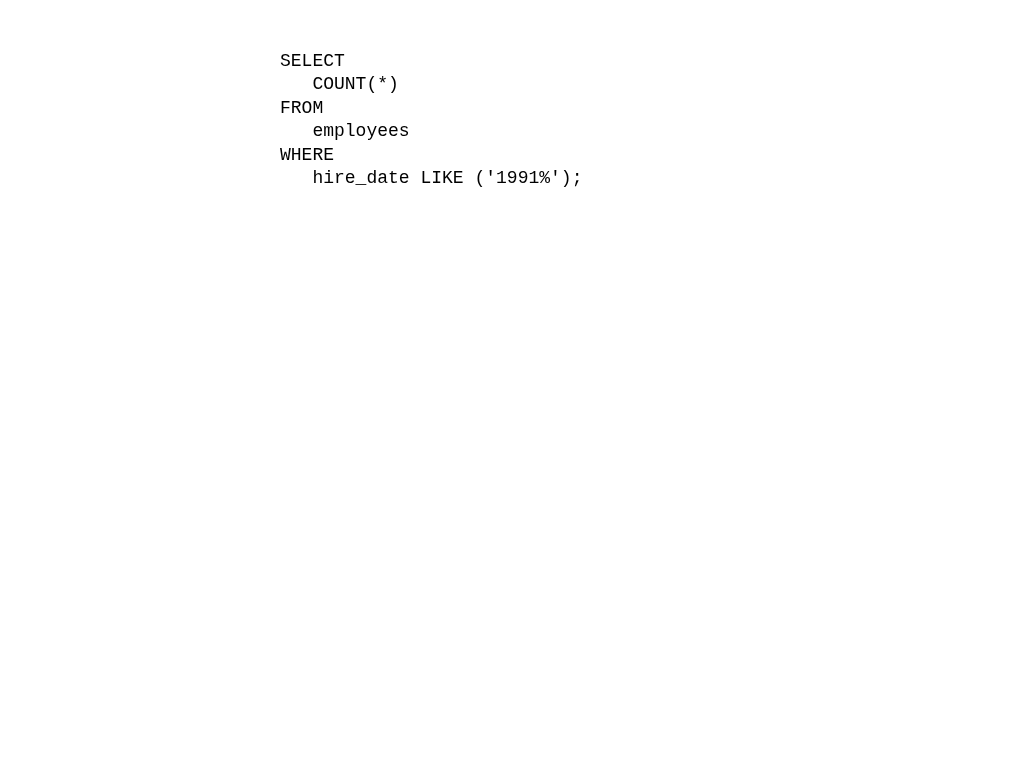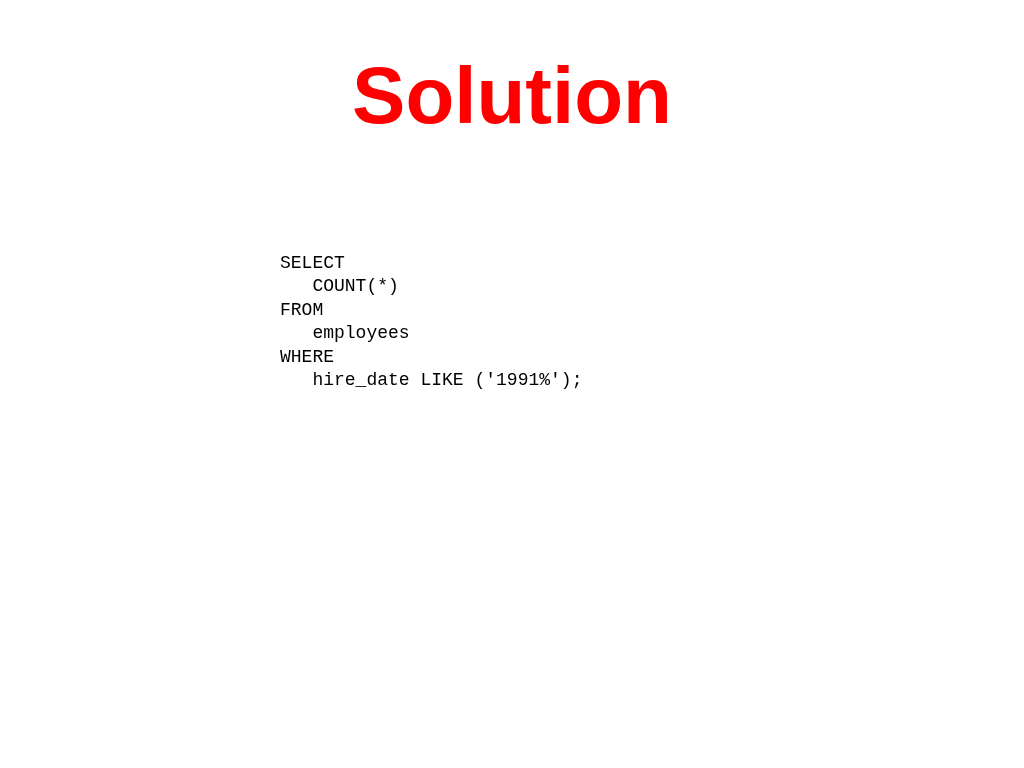--- a/index.html
+++ b/index.html
@@ -32,20 +32,19 @@
       color: #000000;
       white-space: pre;
       margin-left: 280px;
       line-height: 1.3;
     }
   </style>
 </head>
 <body>
 
 <div class="slide">
-  <h1 class="title">Solution</h1>
   <div class="code-block">SELECT
    COUNT(*)
 FROM
    employees
 WHERE
    hire_date LIKE ('1991%');</div>
 </div>
 
 </body></html>

